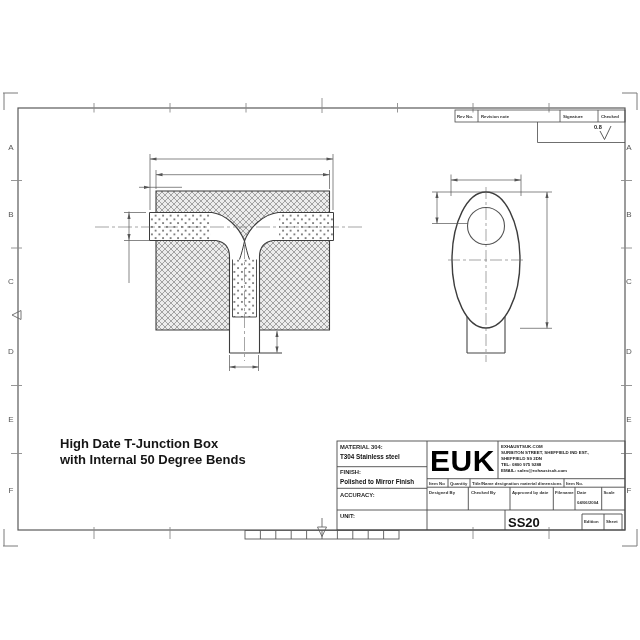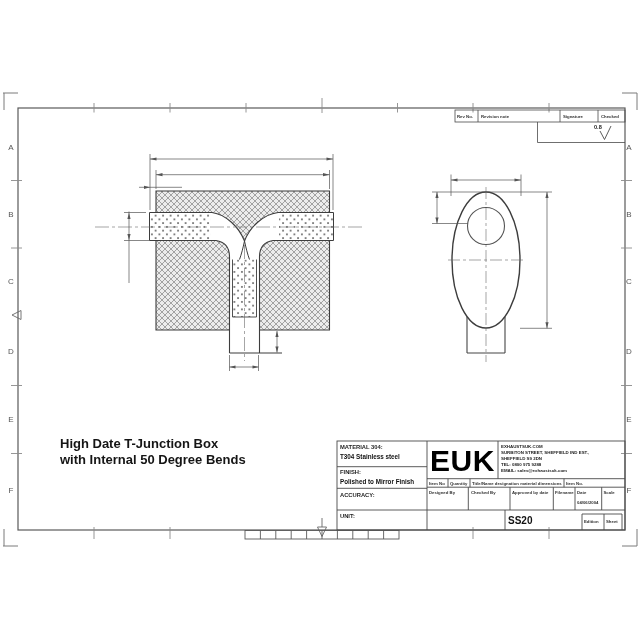--- a/index.html
+++ b/index.html
@@ -9,21 +9,21 @@
   .txt{position:absolute;white-space:nowrap;color:#2e2e2e;}
   .rowletter{font-size:8px;color:#555;width:12px;text-align:center;line-height:9px;}
   .tiny{font-size:4.3px;line-height:5px;color:#333;font-weight:bold;}
   .tb-label{font-size:5.8px;font-weight:bold;color:#1f1f1f;}
   .tb-value{font-size:6.3px;font-weight:bold;color:#111;}
   .addr{font-size:4.4px;line-height:6.1px;font-weight:bold;color:#222;}
   .logo{font-size:30px;font-weight:900;letter-spacing:0.5px;color:#000;
         width:71px;text-align:center;line-height:34px;}
   .main-title{font-size:13px;font-weight:bold;color:#151515;line-height:16px;}
   .sfv{font-size:5.6px;font-weight:bold;color:#222;}
-  .dwgno{font-size:10px;font-weight:bold;color:#111;text-align:center;}
+  .dwgno{font-size:13px;font-weight:bold;color:#111;text-align:center;}
 </style>
 </head>
 <body>
 
 <div id="sheet">
 
   <svg id="cad" width="640" height="640" viewBox="0 0 640 640">
     <defs>
       <pattern id="xhatch" width="6" height="6" patternUnits="userSpaceOnUse">
         <rect width="6" height="6" fill="#ececec"></rect>

